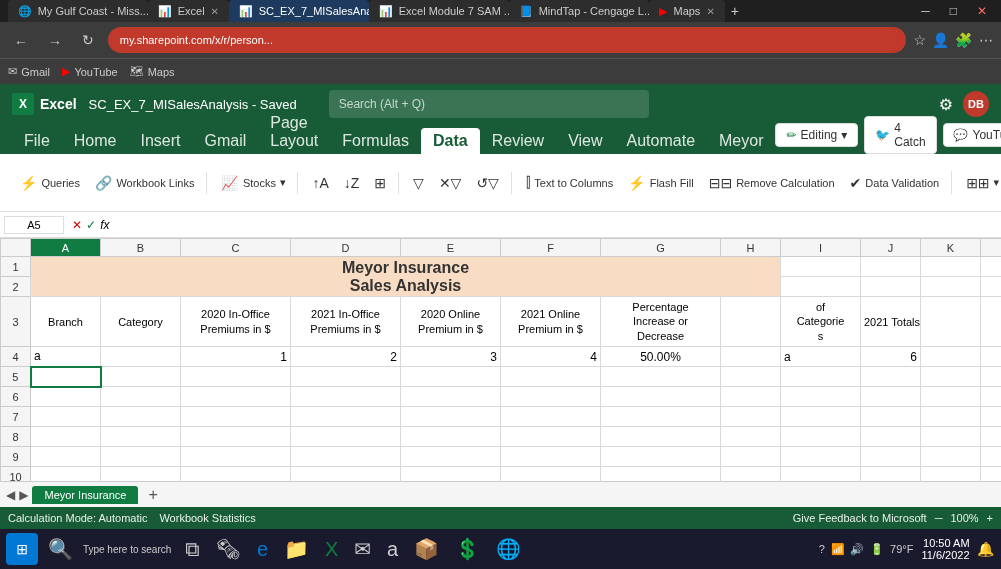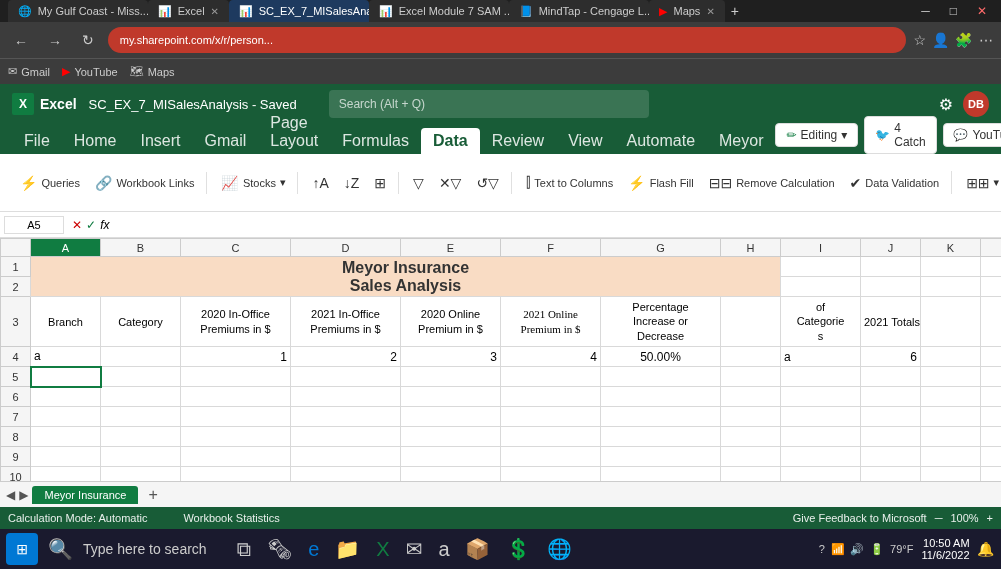--- a/index.html
+++ b/index.html
@@ -353,21 +353,21 @@
 
           </tr>
 
           <tr style="height:50px;">
             <td class="row-header">3</td>
             <td class="cell data-header" style="font-weight:500;">Branch</td>
             <td class="cell data-header" style="font-weight:500;">Category</td>
             <td class="cell data-header" style="font-weight:500; white-space:normal; text-align:center; line-height:1.3;">2020 In-Office<br>Premiums in $</td>
             <td class="cell data-header" style="font-weight:500; white-space:normal; text-align:center; line-height:1.3;">2021 In-Office<br>Premiums in $</td>
             <td class="cell data-header" style="font-weight:500; white-space:normal; text-align:center; line-height:1.3;">2020 Online<br>Premium in $</td>
-            <td class="cell data-header" style="font-weight:500; white-space:normal; text-align:center; line-height:1.3;font-family:Liberation Serif, serif;">2021 Online<br>Premium in $</td>
+            <td class="cell data-header" style="font-weight:500; white-space:normal; text-align:center; line-height:1.3;">2021 Online<br>Premium in $</td>
             <td class="cell data-header" style="font-weight:500; white-space:normal; text-align:center; line-height:1.3;">Percentage<br>Increase or<br>Decrease</td>
             <td class="cell"></td>
             <td class="cell data-header" style="font-weight:500; white-space:normal; text-align:center; line-height:1.3;">of<br>Categorie<br>s</td>
             <td class="cell data-header" style="font-weight:500; text-align:center;">2021 Totals</td>
             <td class="cell"></td>
             <td class="cell"></td>
 
           </tr>
 
           <tr>
@@ -490,35 +490,35 @@
     <span style="color:#555; cursor:pointer;">▶</span>
     <div class="sheet-tab">
       <span>Meyor Insurance</span>
     </div>
     <span class="sheet-add">+</span>
   </div>
 
   <div class="status-bar">
     <div class="status-left">
       <span>Calculation Mode: Automatic</span>
-      <span style="cursor:pointer;margin-left:24px;">Workbook Statistics</span>
+      <span style="cursor:pointer;">Workbook Statistics</span>
     </div>
     <div class="status-right">
       <span style="cursor:pointer;">Give Feedback to Microsoft</span>
       <span style="cursor:pointer;">─</span>
       <span>100%</span>
       <span style="cursor:pointer;">+</span>
     </div>
   </div>
 </div>
 
 <div class="taskbar">
   <div class="taskbar-start">⊞</div>
   <span class="taskbar-icon">🔍</span>
-  <span style="color:#ccc; font-size:14px; margin-right:20px;text-align:center;">Type here to search</span>
+  <span style="color:#ccc; font-size:10px; margin-right:4px;text-align:center;">Type here to search</span>
   <span class="taskbar-icon">⧉</span>
   <span class="taskbar-icon">🗞</span>
   <span class="taskbar-icon" style="color:#0078d4;">e</span>
   <span class="taskbar-icon">📁</span>
   <span class="taskbar-icon" style="color:#107c41;">X</span>
   <span class="taskbar-icon">✉</span>
   <span class="taskbar-icon">a</span>
   <span class="taskbar-icon">📦</span>
   <span class="taskbar-icon">💲</span>
   <span class="taskbar-icon">🌐</span>

